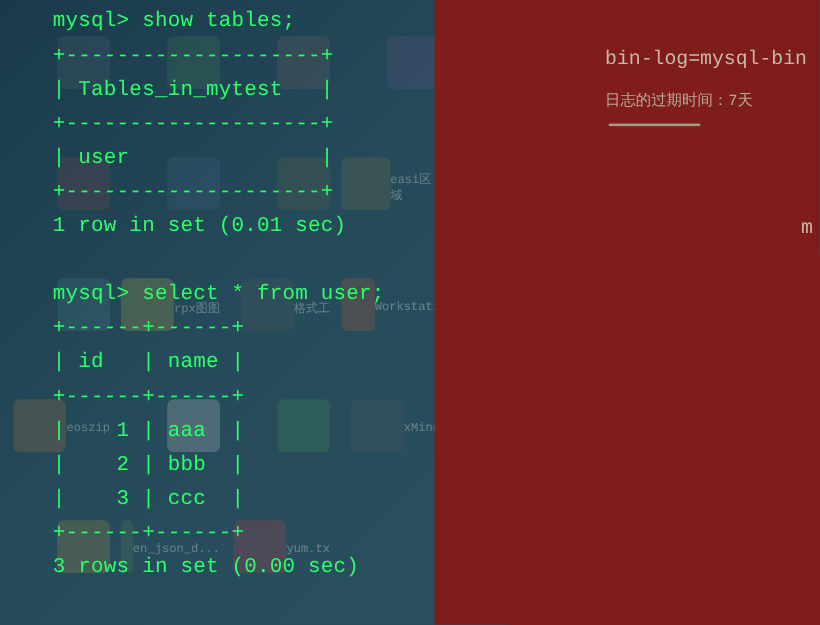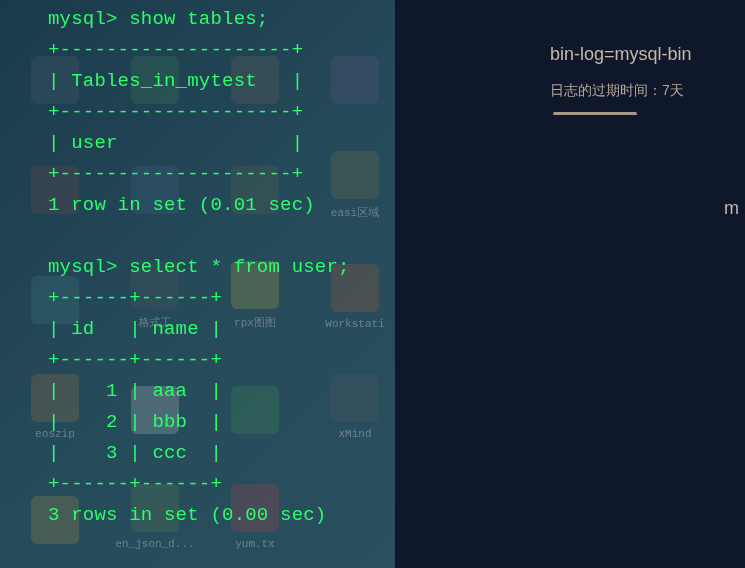--- a/index.html
+++ b/index.html
@@ -31,21 +31,21 @@
     }
     .icon-grid {
       display: grid;
       grid-template-columns: repeat(4, 90px);
       grid-auto-rows: 100px;
       gap: 10px;
       padding: 10px;
     }
     .desktop-icon {
       display: flex;
-      flex-direction: column;
+      flex-direction: row;
       align-items: center;
       justify-content: flex-end;
       font-size: 11px;
       color: #e0e0e0;
     }
     .desktop-icon .shape {
       width: 48px;
       height: 48px;
       border-radius: 6px;
       margin-bottom: 6px;
@@ -65,23 +65,23 @@
       font-family: "Menlo", "Consolas", "Courier New", monospace;
       letter-spacing: 0.2px;
       padding-left: 48px;
     }
     .right-panel {
       position: absolute;
       left: 395px;
       top: 0;
       width: 350px;
       height: 568px;
-      background: #0f172a;
+      background: #7f1d1d;
       color: #c8b8a8;
-      font-family: Liberation Sans, sans-serif;
+      font-family: Liberation Mono, monospace;
     }
     .right-line1 {
       position: absolute;
       top: 44px;
       left: 155px;
       font-size: 18px;
       color: #c8b8a8;
     }
     .right-line2 {
       position: absolute;
@@ -147,26 +147,26 @@
       <div class="desktop-icon">
           <div class="shape" style="background:#8a7a4a"></div>
           <span>easi区域</span>
         </div>
 
       <div class="desktop-icon">
           <div class="shape" style="background:#4a8a8a"></div>
           <span></span>
         </div>
       <div class="desktop-icon">
+          <div class="shape" style="background:#d0c040"></div>
+          <span>rpx图图</span>
+        </div>
+      <div class="desktop-icon">
           <div class="shape" style="background:#5a5a5a"></div>
           <span>格式工</span>
-        </div>
-      <div class="desktop-icon">
-          <div class="shape" style="background:#d0c040"></div>
-          <span>rpx图图</span>
         </div>
       <div class="desktop-icon">
           <div class="shape" style="background:#d06030"></div>
           <span>Workstati</span>
         </div>
 
       <div class="desktop-icon">
           <div class="shape" style="background:#c08040"></div>
           <span>eoszip</span>
         </div>

